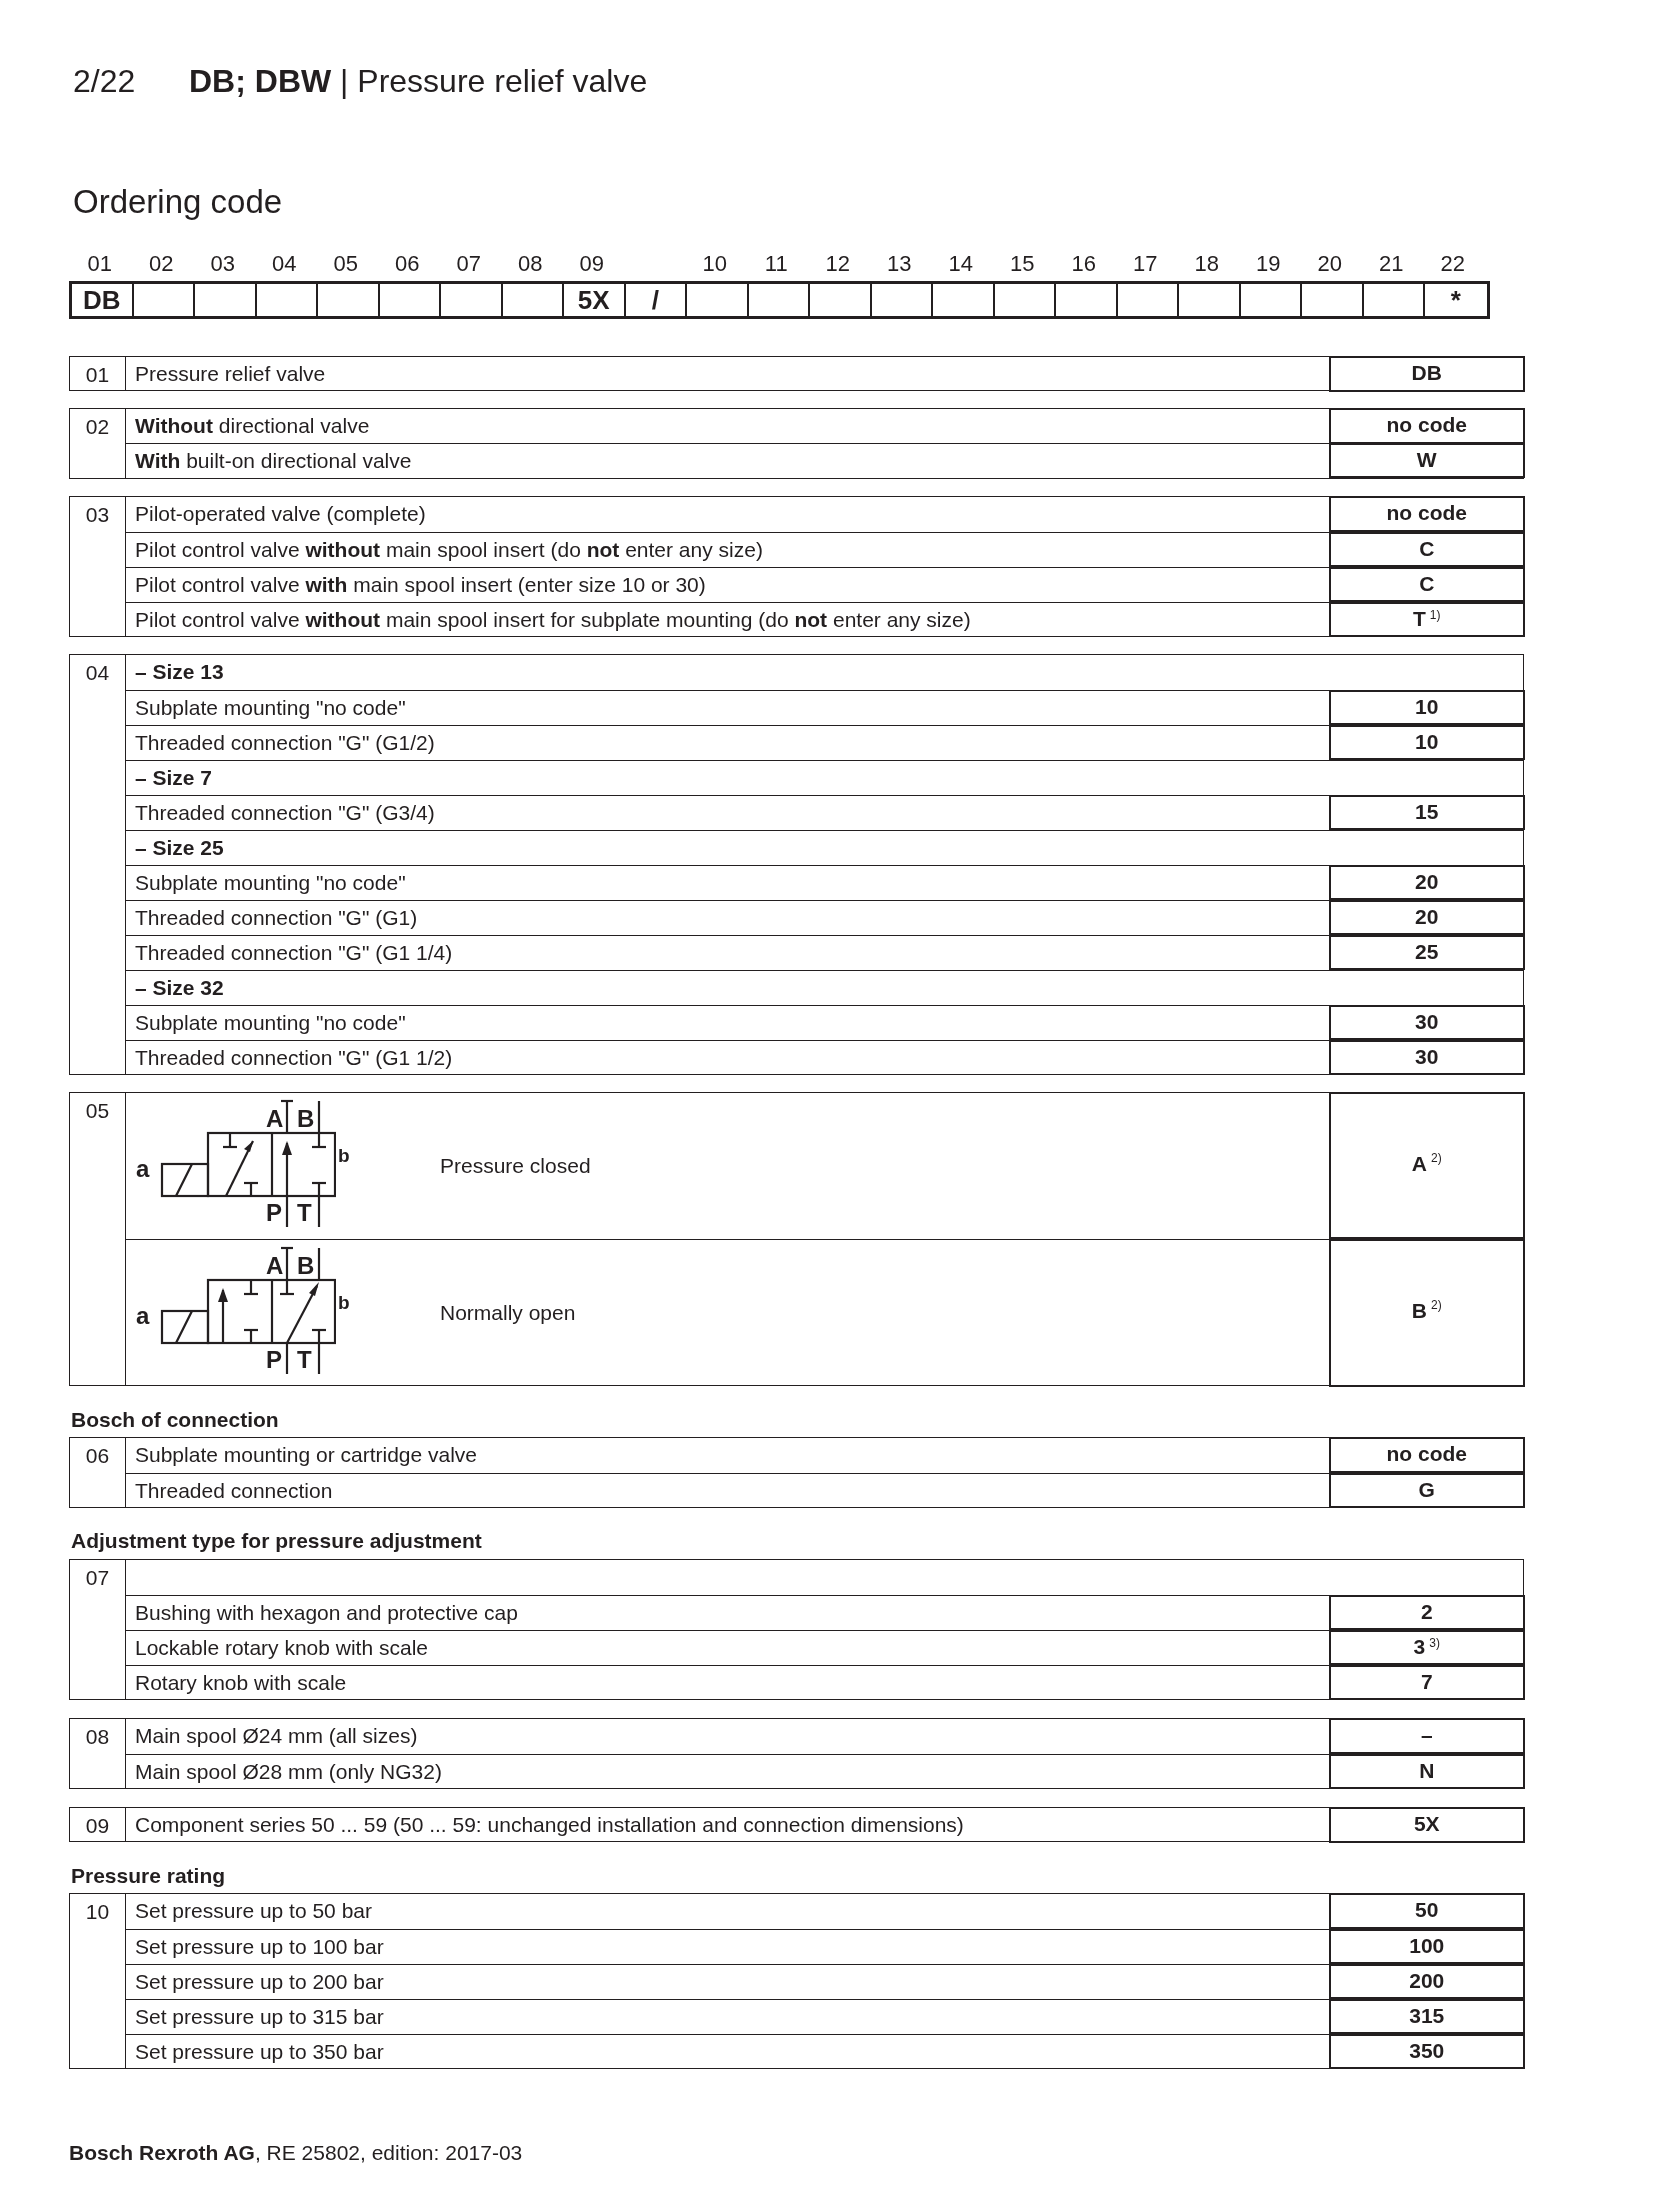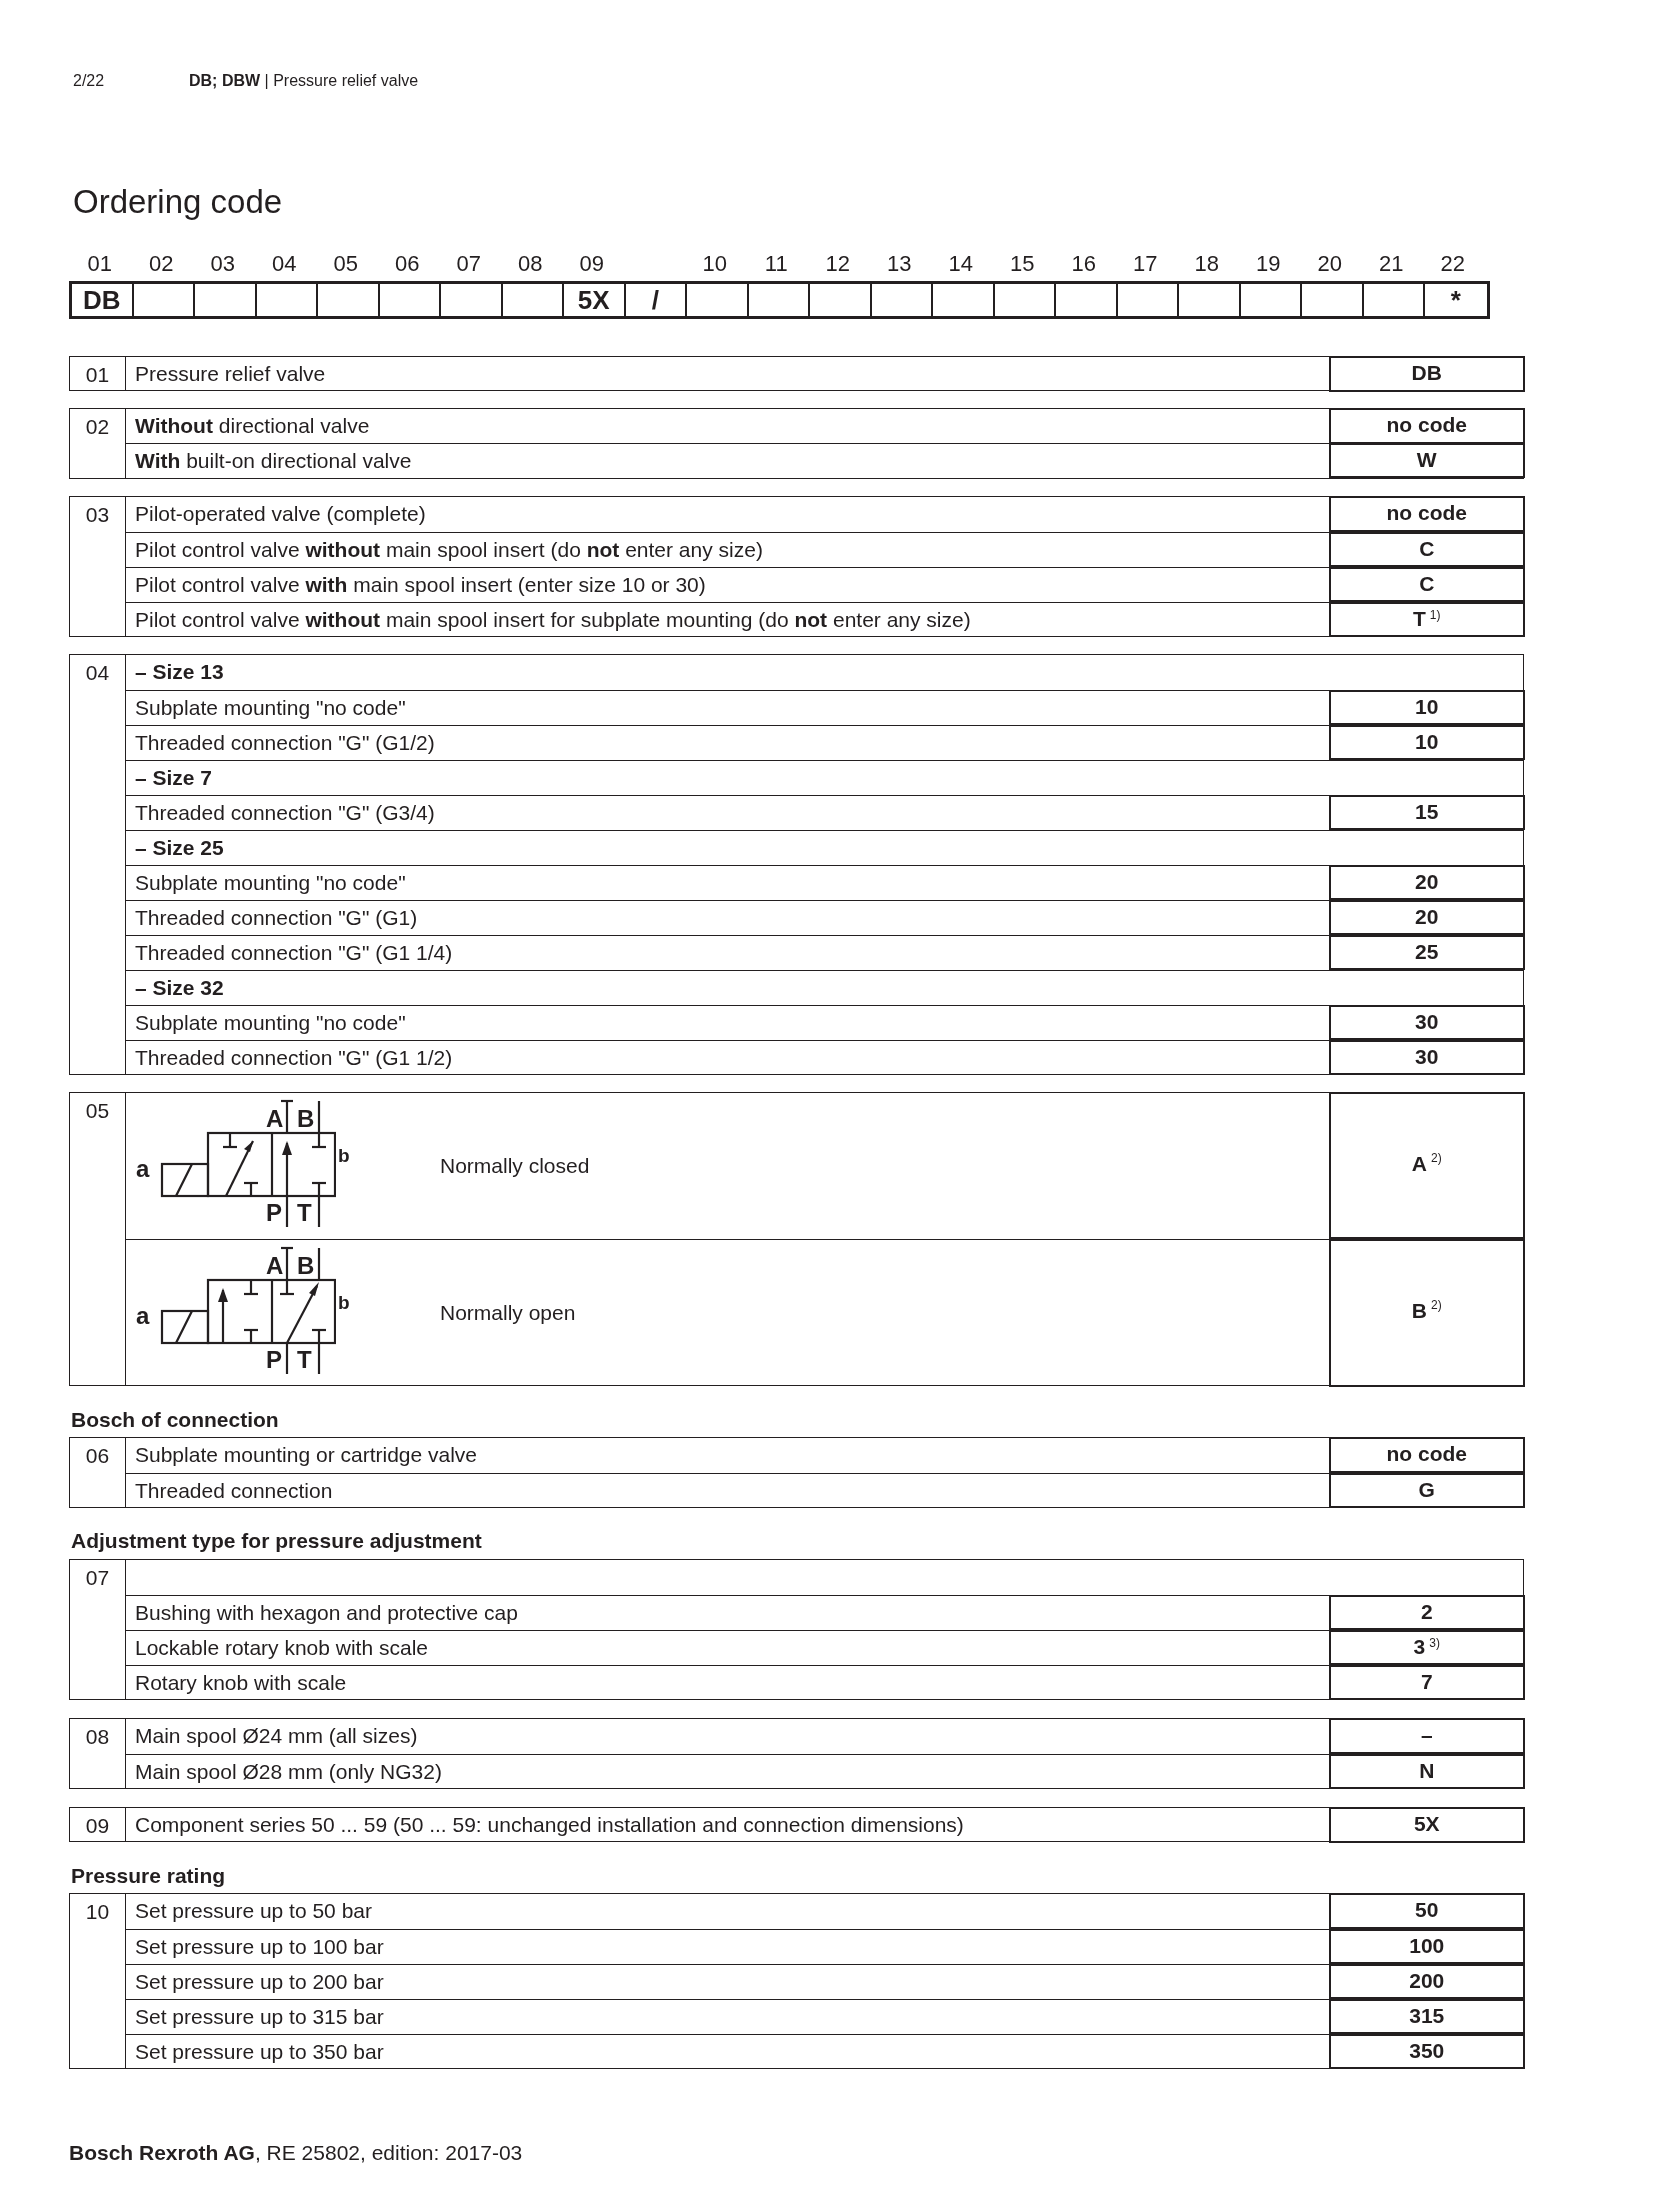--- a/index.html
+++ b/index.html
@@ -1,19 +1,19 @@
 <!DOCTYPE html>
 <html><head>
 <meta charset="utf-8">
 <style>
   html, body { margin:0; padding:0; background:#ffffff; }
   body { width:1654px; height:2205px; position:relative; overflow:hidden;
          font-family:"Liberation Sans", "DejaVu Sans", sans-serif; color:#231f20; }
   .abs { position:absolute; }
-  .pagehdr { left:73px; top:66px; font-size:16px; line-height:30px; white-space:nowrap; }
+  .pagehdr { left:73px; top:66px; font-size:32px; line-height:30px; white-space:nowrap; }
   .pagehdr .pg { display:inline-block; width:116px; }
   .pagehdr b { font-weight:bold; }
   .title { left:73px; top:184px; font-size:33px; font-weight:normal; line-height:36px; }
   
   .codenums { left:69px; top:250px; height:28px; }
   .codenums span { position:absolute; top:0; width:61.5px; text-align:center; font-size:22px; line-height:28px; }
   .codebox { left:69px; top:281px; height:38px; border:3px solid #231f20; box-sizing:border-box; display:flex; }
   .codebox .cell { width:61.5px; height:100%; box-sizing:border-box; border-right:2.5px solid #231f20;
                    font-size:26px; font-weight:bold; text-align:center; line-height:32px; }
   .codebox .cell:last-child { border-right:none; }
@@ -222,21 +222,21 @@
       </g>
       <polygon points="117,42 108,50 114,53" fill="#231f20"></polygon>
       <polygon points="151,42 146,56 156,56" fill="#231f20"></polygon>
       <text class="b" x="0" y="78" font-size="19">a</text>
       <text class="b" x="130" y="28" font-size="19">A</text>
       <text class="b" x="161" y="28" font-size="19">B</text>
       <text class="b" x="130" y="122" font-size="19">P</text>
       <text class="b" x="161" y="122" font-size="19">T</text>
     </svg>
     <span class="abs" style="left:212px;top:52px;font-size:19px;font-weight:bold;">b</span>
-    <div class="abs" style="left:314px;top:56px;font-size:21px;line-height:34px;">Normally closed</div>
+    <div class="abs" style="left:314px;top:56px;font-size:21px;line-height:34px;">Pressure closed</div>
     <div class="code" style="height:147px;line-height:140px;"><span>A</span><span class="sup" style="top:-6px;">2)</span></div>
   </div>
 
   <div class="row line" style="top:145.5px;height:147px;">
     <svg class="sym" style="left:10px;top:6px;" width="200" height="132" viewBox="0 0 200 132">
       <g stroke="#231f20" stroke-width="2.2" fill="none">
         <rect x="26" y="65" width="46" height="32"></rect>
         <line x1="40" y1="97" x2="56" y2="65"></line>
         <rect x="72" y="34" width="127" height="63"></rect>
         <line x1="136" y1="34" x2="136" y2="97"></line>

